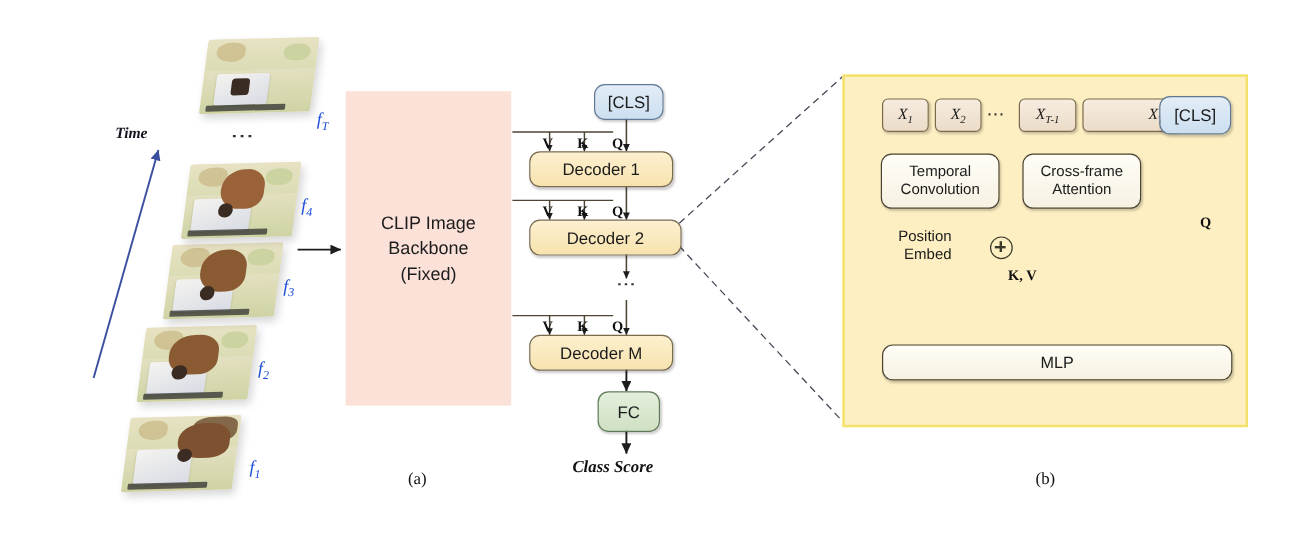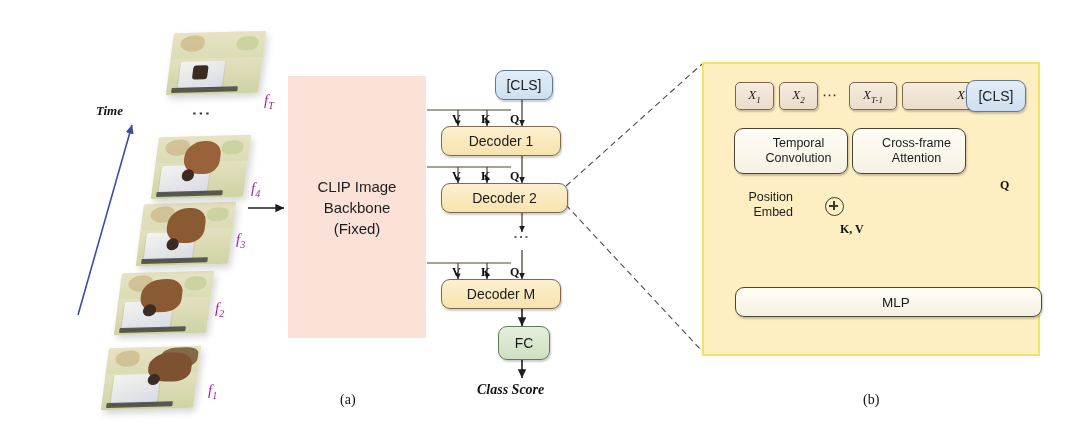--- a/index.html
+++ b/index.html
@@ -33,21 +33,21 @@
   .frame .shelf{position:absolute;left:5%;bottom:4%;width:72%;height:7%;
     background:#2a2a2a;opacity:.72;border-radius:1px;}
   .frame .blot{position:absolute;left:9%;top:5%;width:26%;height:26%;
     background:#cdbd8d;border-radius:50% 40% 45% 55%;opacity:.85;}
   .frame .greenpatch{position:absolute;right:6%;top:8%;width:24%;height:22%;
     background:#c6cf9a;border-radius:45%;opacity:.8;}
   .frame .hand{position:absolute;background:#9a6238;border-radius:48% 42% 38% 46%;}
   .frame .thumb{position:absolute;background:#3a2c22;border-radius:50%;}
 
   .flabel{position:absolute;font-family:"Liberation Serif", serif;font-style:italic;
-    font-size:15px;color:#a21caf;}
+    font-size:15px;color:#1d4ed8;}
   .flabel sub{font-size:10px;font-style:italic;}
 
   .time-word{position:absolute;font-family:"Liberation Serif", serif;font-style:italic;
     font-weight:bold;font-size:13px;color:#14141e;}
   .vdots{position:absolute;color:#333;font-size:19px;line-height:7px;letter-spacing:0;}
 
   
   .clipbox{
     position:absolute;
     background:#fbe1d8;
@@ -62,21 +62,21 @@
     border-radius:9px;
     display:flex;align-items:center;justify-content:center;
     text-align:center;
     box-shadow:1px 1.5px 2px rgba(0,0,0,.2);
     font-size:14px;
     color:#1b1b1b;
   }
   .dec{background:linear-gradient(180deg,#fdf0cf 0%,#f7e3ae 100%);}
   .cls{background:linear-gradient(180deg,#e2edf7 0%,#cddff0 100%);border-color:#5f7894;}
   .fc {background:linear-gradient(180deg,#e4efdc 0%,#cfe0c3 100%);border-color:#5f7a56;}
-  .white{background:linear-gradient(180deg,#fffdf6 0%,#f6f1e2 100%);border-color:#4a4434;padding-left:15px;}
+  .white{background:linear-gradient(180deg,#fffdf6 0%,#f6f1e2 100%);border-color:#4a4434;}
   .tokbox{background:linear-gradient(180deg,#f7ece0 0%,#ecdcc9 100%);border-color:#7a6a4e;
     border-radius:5px;font-family:"Liberation Serif", serif;font-style:italic;font-size:13px;}
   .tokbox sub{font-size:9px;}
 
   .vkq{position:absolute;font-family:"Liberation Serif", serif;font-weight:bold;
     font-size:12px;color:#111;}
 
   .classscore{position:absolute;font-family:"Liberation Serif", serif;font-style:italic;
     font-weight:bold;font-size:14px;color:#111;}
 
@@ -218,21 +218,21 @@
   <div class="frame" style="left:155px;top:136px;">
     <div class="sky"></div>
       <div class="desk"></div>
     <div class="blot"></div>
       <div class="greenpatch"></div>
     <div class="paper"></div>
     <div class="hand" style="left:30%;top:8%;width:40%;height:54%;background:#9a6238;"></div>
     <div class="thumb" style="left:30%;top:54%;width:13%;height:18%;"></div>
     <div class="shelf"></div>
   </div>
-  <div class="flabel" style="left:251px;top:164px;margin-top:16px;">
+  <div class="flabel" style="left:251px;top:164px;">
     <span>f</span><sub>4</sub>
   </div>
 
   <div class="vdots" style="left:198px;top:104px;writing-mode:vertical-rl;">
     <span>⋮</span>
   </div>
 
   <div class="frame" style="left:170px;top:32px;">
     <div class="sky"></div>
       <div class="desk"></div>

